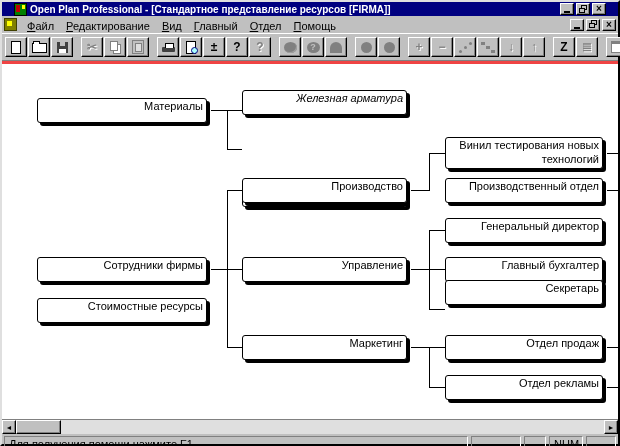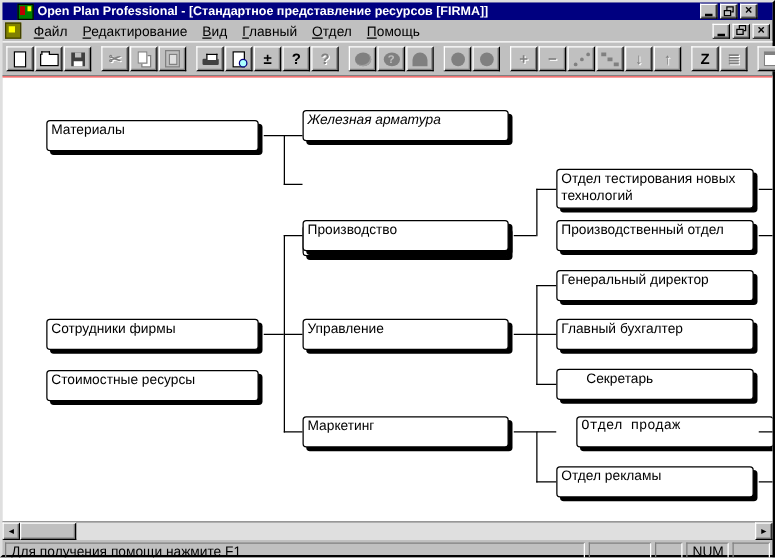--- a/index.html
+++ b/index.html
@@ -49,21 +49,21 @@
   .ic-preview-icon::after{content:"";position:absolute;right:-3px;bottom:-1px;width:5px;height:5px;border:1px solid #000080;border-radius:50%;background:#aff;}
   .ic-ellipse-icon{width:13px;height:11px;background:#808080;border-radius:50%;box-shadow:inset -1px -1px 0 #a0a0a0;}
   .ic-ellipse-question-icon{width:13px;height:11px;background:#808080;border-radius:50%;color:#c0c0c0;font-size:9px;font-weight:bold;display:flex;align-items:center;justify-content:center;}
   .ic-ellipse-question-icon::before{content:"?";}
   .ic-arch-icon{width:12px;height:11px;background:#808080;border-radius:6px 6px 0 0;}
   .ic-circle-icon{width:11px;height:11px;background:#808080;border-radius:50%;}
   .ic-dots-icon{width:3px;height:3px;border-radius:50%;background:#808080;box-shadow:5px -4px 0 #808080,-5px 4px 0 #808080;}
   .ic-steps-icon{width:4px;height:3px;background:#808080;box-shadow:5px 4px 0 #808080,-5px -4px 0 #808080;}
   .ic-tile-icon{width:11px;height:8px;border:1px solid #808080;background:#fff;border-top:3px solid #808080;}
   
-  .canvas{position:relative;background:#fff;height:355px;flex:0 0 auto;overflow:hidden;border-top:1px solid #ef4444;}
+  .canvas{position:relative;background:#fff;height:355px;flex:0 0 auto;overflow:hidden;border-top:3px solid #ef4444;text-align:right;}
   .node{position:absolute;background:#fff;border:1px solid #000;border-radius:3px;box-shadow:3px 3px 0 #000;font-size:11px;line-height:1.25;padding:1px 3px;box-sizing:border-box;color:#000;overflow:hidden;}
   .cline{position:absolute;background:#000;}
   
   .hscroll{height:14px;background:#dfdfdf;display:flex;align-items:stretch;position:relative;flex:0 0 auto;border-top:1px solid #808080;}
   .sbtn{width:14px;background:#c0c0c0;border:1px solid;border-color:#fff #000 #000 #fff;box-shadow:inset -1px -1px 0 #808080;display:flex;align-items:center;justify-content:center;font-size:7px;color:#000;box-sizing:border-box;}
   .sbtn.right{position:absolute;right:0;top:0;bottom:0;}
   .sthumb{width:45px;background:#c0c0c0;border:1px solid;border-color:#fff #000 #000 #fff;box-shadow:inset -1px -1px 0 #808080;box-sizing:border-box;}
   
   .statusbar{height:20px;display:flex;align-items:stretch;gap:3px;padding:2px 2px 2px 2px;flex:0 0 auto;}
   .sb-panel{border:1px solid;border-color:#808080 #fff #fff #808080;font-size:11px;color:#000;padding:1px 4px;white-space:nowrap;overflow:hidden;box-sizing:border-box;}
@@ -206,26 +206,26 @@
 
   <div class="canvas" id="canvas">
       <div class="node" style="left: 35px; top: 34px; width: 170px; height: 25px;">Материалы</div>
       <div class="node" style="left: 240px; top: 26px; width: 165px; height: 25px; font-style: italic;">Железная арматура</div>
       <div class="node" style="left: 240px; top: 73px; width: 165px; height: 25px; margin-top: 45px;">Винил</div>
       <div class="node" style="left: 240px; top: 114px; width: 165px; height: 25px;">Производство</div>
       <div class="node" style="left: 240px; top: 193px; width: 165px; height: 25px;">Управление</div>
       <div class="node" style="left: 35px; top: 193px; width: 170px; height: 25px;">Сотрудники фирмы</div>
       <div class="node" style="left: 35px; top: 234px; width: 170px; height: 25px;">Стоимостные ресурсы</div>
       <div class="node" style="left: 240px; top: 271px; width: 165px; height: 25px;">Маркетинг</div>
-      <div class="node" style="left: 443px; top: 73px; width: 158px; height: 32px;">Отдел тестирования новых технологий</div>
+      <div class="node" style="left: 443px; top: 73px; width: 158px; height: 32px;">Винил тестирования новых технологий</div>
       <div class="node" style="left: 443px; top: 114px; width: 158px; height: 25px;">Производственный отдел</div>
       <div class="node" style="left: 443px; top: 154px; width: 158px; height: 25px;">Генеральный директор</div>
       <div class="node" style="left: 443px; top: 193px; width: 158px; height: 25px;">Главный бухгалтер</div>
-      <div class="node" style="left: 443px; top: 233px; width: 158px; height: 25px; padding-left: 23px;">Секретарь</div>
-      <div class="node" style="left: 459px; top: 271px; width: 158px; height: 25px; font-family: Liberation Mono, monospace;">Отдел продаж</div>
+      <div class="node" style="left: 443px; top: 216px; width: 158px; height: 25px; padding-left: 23px;">Секретарь</div>
+      <div class="node" style="left: 443px; top: 271px; width: 158px; height: 25px;">Отдел продаж</div>
       <div class="node" style="left: 443px; top: 311px; width: 158px; height: 25px;">Отдел рекламы</div>
       <div class="cline" style="left: 209px; top: 46px; width: 31px; height: 1px;"></div>
       <div class="cline" style="left: 225px; top: 46px; width: 1px; height: 40px;"></div>
       <div class="cline" style="left: 225px; top: 85px; width: 15px; height: 1px;"></div>
       <div class="cline" style="left: 209px; top: 205px; width: 16px; height: 1px;"></div>
       <div class="cline" style="left: 225px; top: 126px; width: 1px; height: 158px;"></div>
       <div class="cline" style="left: 225px; top: 126px; width: 15px; height: 1px;"></div>
       <div class="cline" style="left: 225px; top: 205px; width: 15px; height: 1px;"></div>
       <div class="cline" style="left: 225px; top: 283px; width: 15px; height: 1px;"></div>
       <div class="cline" style="left: 409px; top: 126px; width: 18px; height: 1px;"></div>

